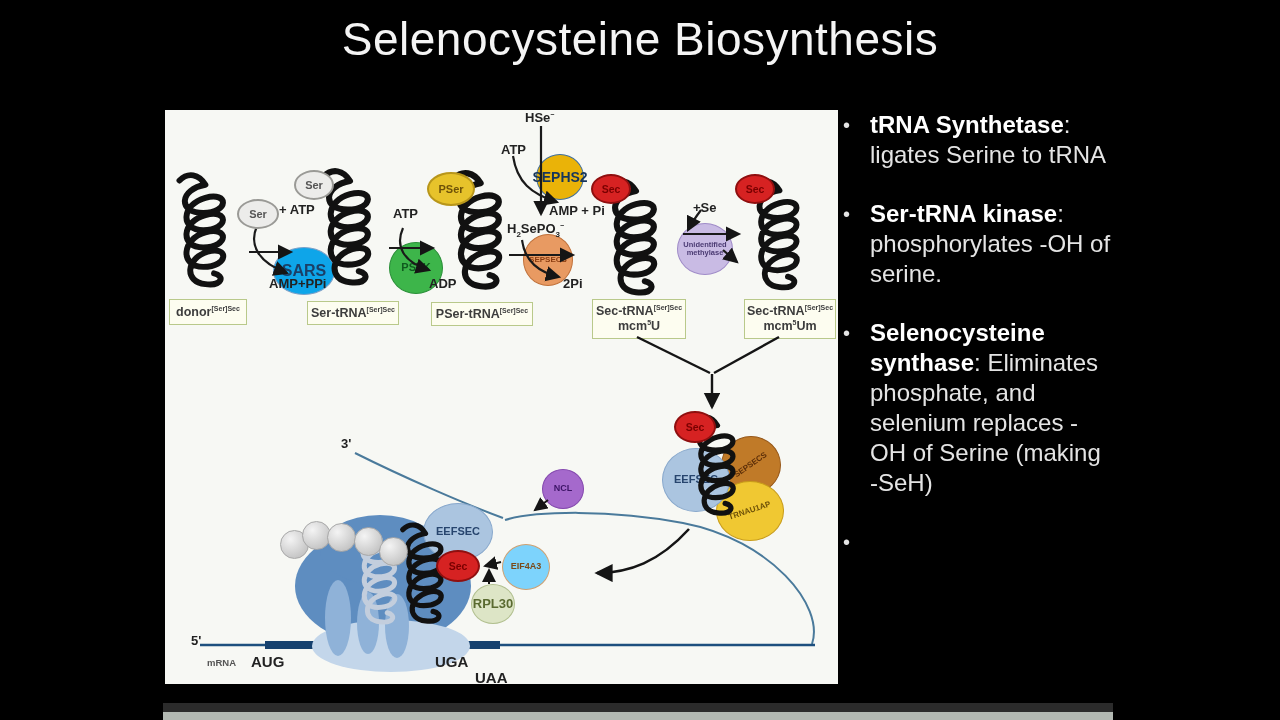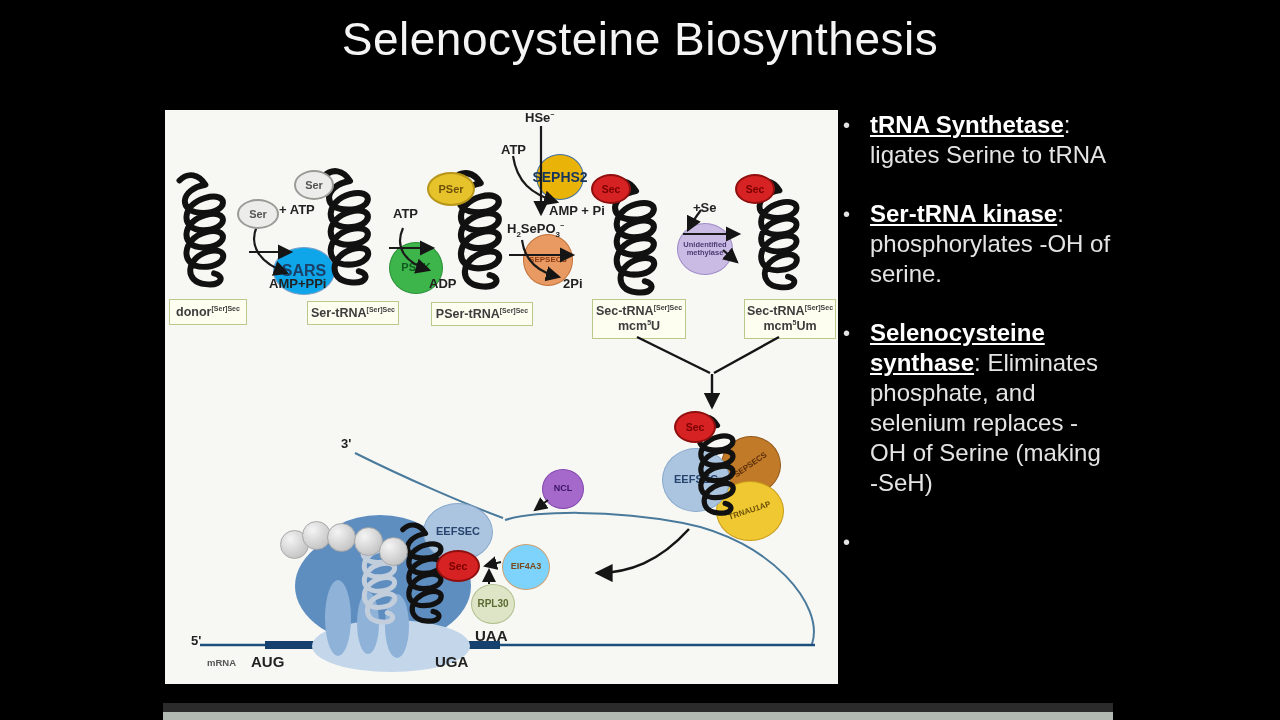--- a/index.html
+++ b/index.html
@@ -20,21 +20,21 @@
     justify-content:center;z-index:2;line-height:1.15;white-space:nowrap;}
   sup{font-size:7px;} sub{font-size:8px;}
   .ell{position:absolute;border-radius:50%;}
   .sphere{position:absolute;border-radius:50%;z-index:4;
     background:radial-gradient(circle at 35% 30%,#f4f4f4,#d2d2d2 55%,#b9b9b9 95%);
     border:1px solid #a8a8a8;}
   
   #notes{left:843px;top:110px;width:268px;}
   .note{display:flex;margin-bottom:29px;color:#e4e4e4;font-size:24px;line-height:30px;}
   .note .dot{width:27px;flex:none;font-size:20px;color:#e4e4e4;}
-  .note b{color:#fff;text-decoration:underline;}
+  .note b{color:#fff;}
   
   #strip-dark{left:163px;top:703px;width:950px;height:9px;background:#2b2b2b;}
   #strip-light{left:163px;top:712px;width:950px;height:8px;background:#b2b8b2;}
 </style>
 </head>
 <body>
 
 <div class="abs" id="title">Selenocysteine Biosynthesis</div>
 
 <div class="abs" id="panel">
@@ -77,21 +77,21 @@
   </div>
   <div class="circle" style="left:377px;top:359px;width:40px;height:38px;background:#a569cc;border:1.5px solid #8448ae;color:#3d1466;font-size:9px;z-index:3">
       <span>NCL</span>
     </div>
   <div class="circle" style="left:258px;top:393px;width:68px;height:56px;background:#abc5e0;border:1.5px solid #88a8cc;color:#27456e;font-size:11px;z-index:3">
       <span>EEFSEC</span>
     </div>
   <div class="circle" style="left:337px;top:434px;width:46px;height:44px;background:#7dd3fc;border:1.5px solid #cfa070;color:#7a4a1a;font-size:9px;z-index:3">
       <span>EIF4A3</span>
     </div>
-  <div class="circle" style="left:306px;top:474px;width:42px;height:38px;background:#dde5c6;border:1.5px solid #b2c090;color:#5a6a30;font-size:10px;z-index:3">
+  <div class="circle" style="left:306px;top:474px;width:42px;height:38px;background:#dde5c6;border:1.5px solid #b2c090;color:#5a6a30;font-size:13px;z-index:3">
       <span>RPL30</span>
     </div>
   <div class="circle" style="left:556px;top:326px;width:58px;height:56px;background:#c07a28;border:1.5px solid #96581a;color:#5c2e08;font-size:8px;z-index:2">
       <span style="transform:rotate(-35deg)">SEPSECS</span>
     </div>
   <div class="circle" style="left:551px;top:371px;width:66px;height:58px;background:#f0c832;border:1.5px solid #c89c1a;color:#6e5208;font-size:8px;z-index:2">
       <span style="transform:rotate(-18deg)">TRNAU1AP</span>
     </div>
   <div class="circle" style="left:497px;top:338px;width:66px;height:62px;background:#abc5e0;border:1.5px solid #88a8cc;color:#27456e;font-size:11px;z-index:2">
       <span>EEFSEC</span>
@@ -188,21 +188,21 @@
   <div class="lbox" style="left:579px;top:189px;width:90px;height:38px">
     <div><span>Sec-tRNA</span><sup>[Ser]Sec</sup></div>
     <div><span>mcm</span><sup>5</sup><span>Um</span></div>
   </div>
 
   <div class="mol" style="left:176px;top:326px;font-size:13px">3'</div>
   <div class="mol" style="left:26px;top:523px;font-size:13px">5'</div>
   <div class="mol" style="left:42px;top:547px;font-size:9.5px;color:#555">mRNA</div>
   <div class="mol" style="left:86px;top:543px;font-size:15px;z-index:4">AUG</div>
   <div class="mol" style="left:270px;top:543px;font-size:15px;z-index:4">UGA</div>
-  <div class="mol" style="left:310px;top:517px;font-size:15px;z-index:4">UAA</div>
+  <div class="mol" style="left:310px;top:559px;font-size:15px;z-index:4">UAA</div>
 </div>
 
 <div class="abs" id="notes">
   <div class="note">
     <span class="dot">•</span>
     <span><b>tRNA Synthetase</b><span>: ligates Serine to tRNA</span></span>
   </div>
   <div class="note">
     <span class="dot">•</span>
     <span><b>Ser-tRNA kinase</b><span>: phosphorylates -OH of serine.</span></span>

